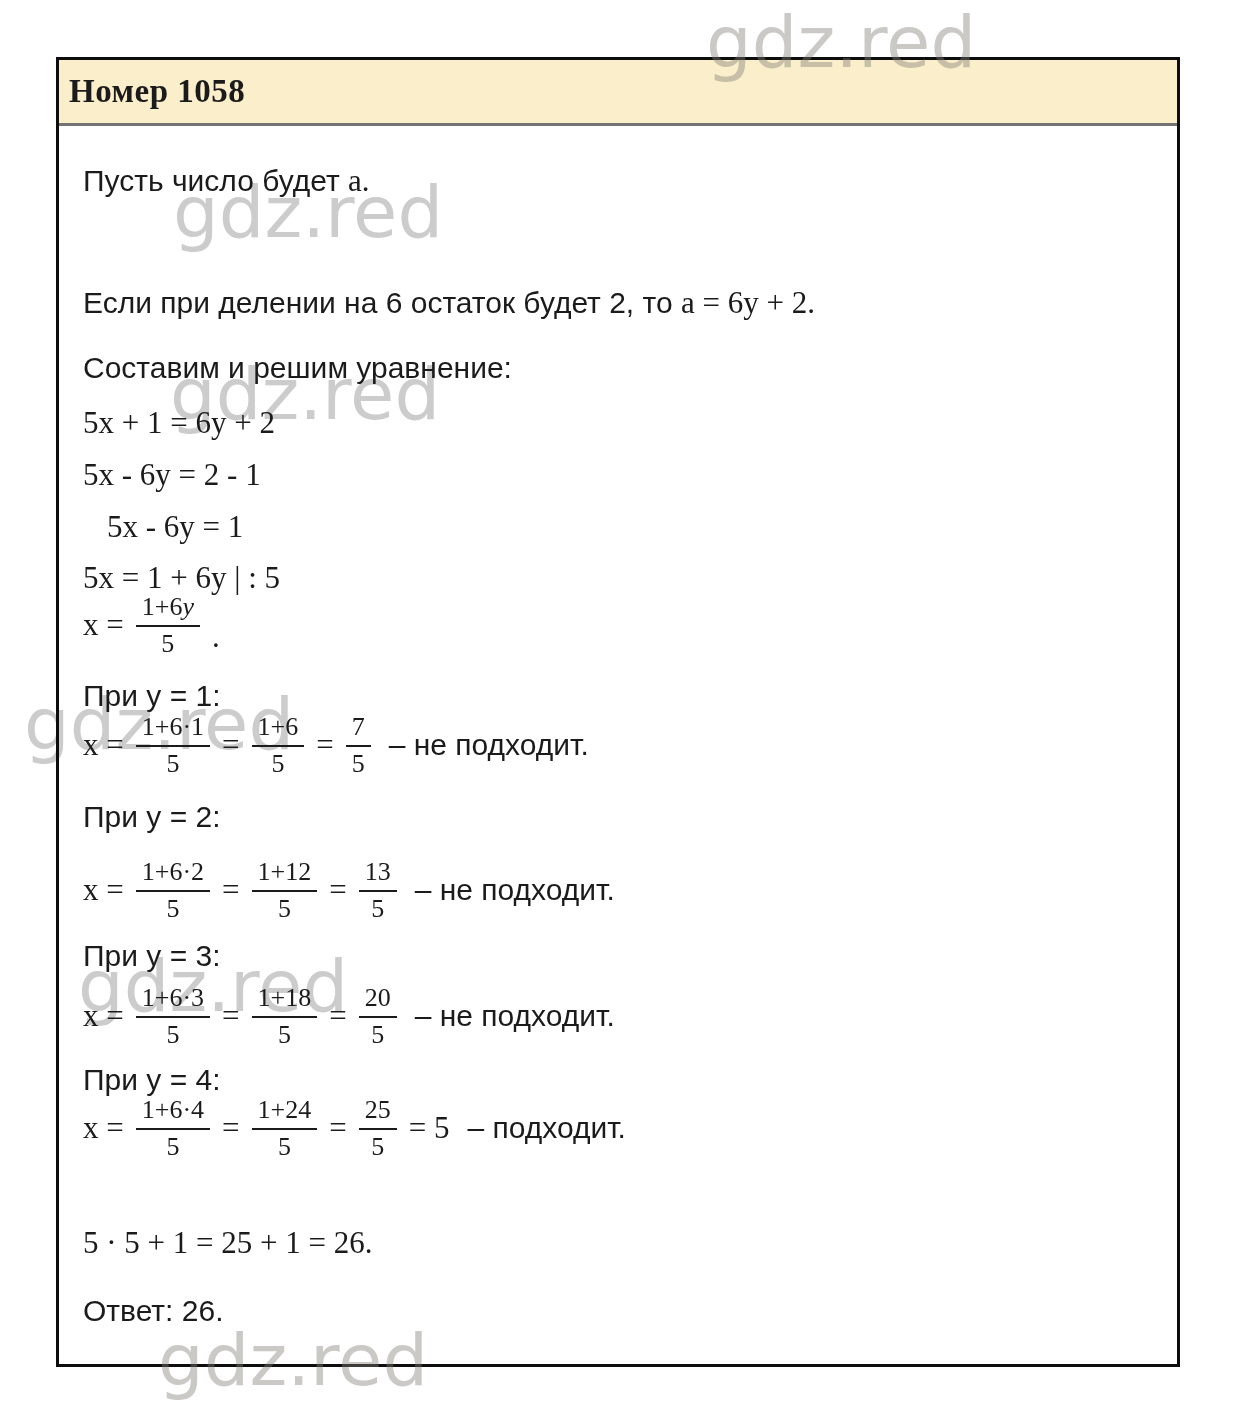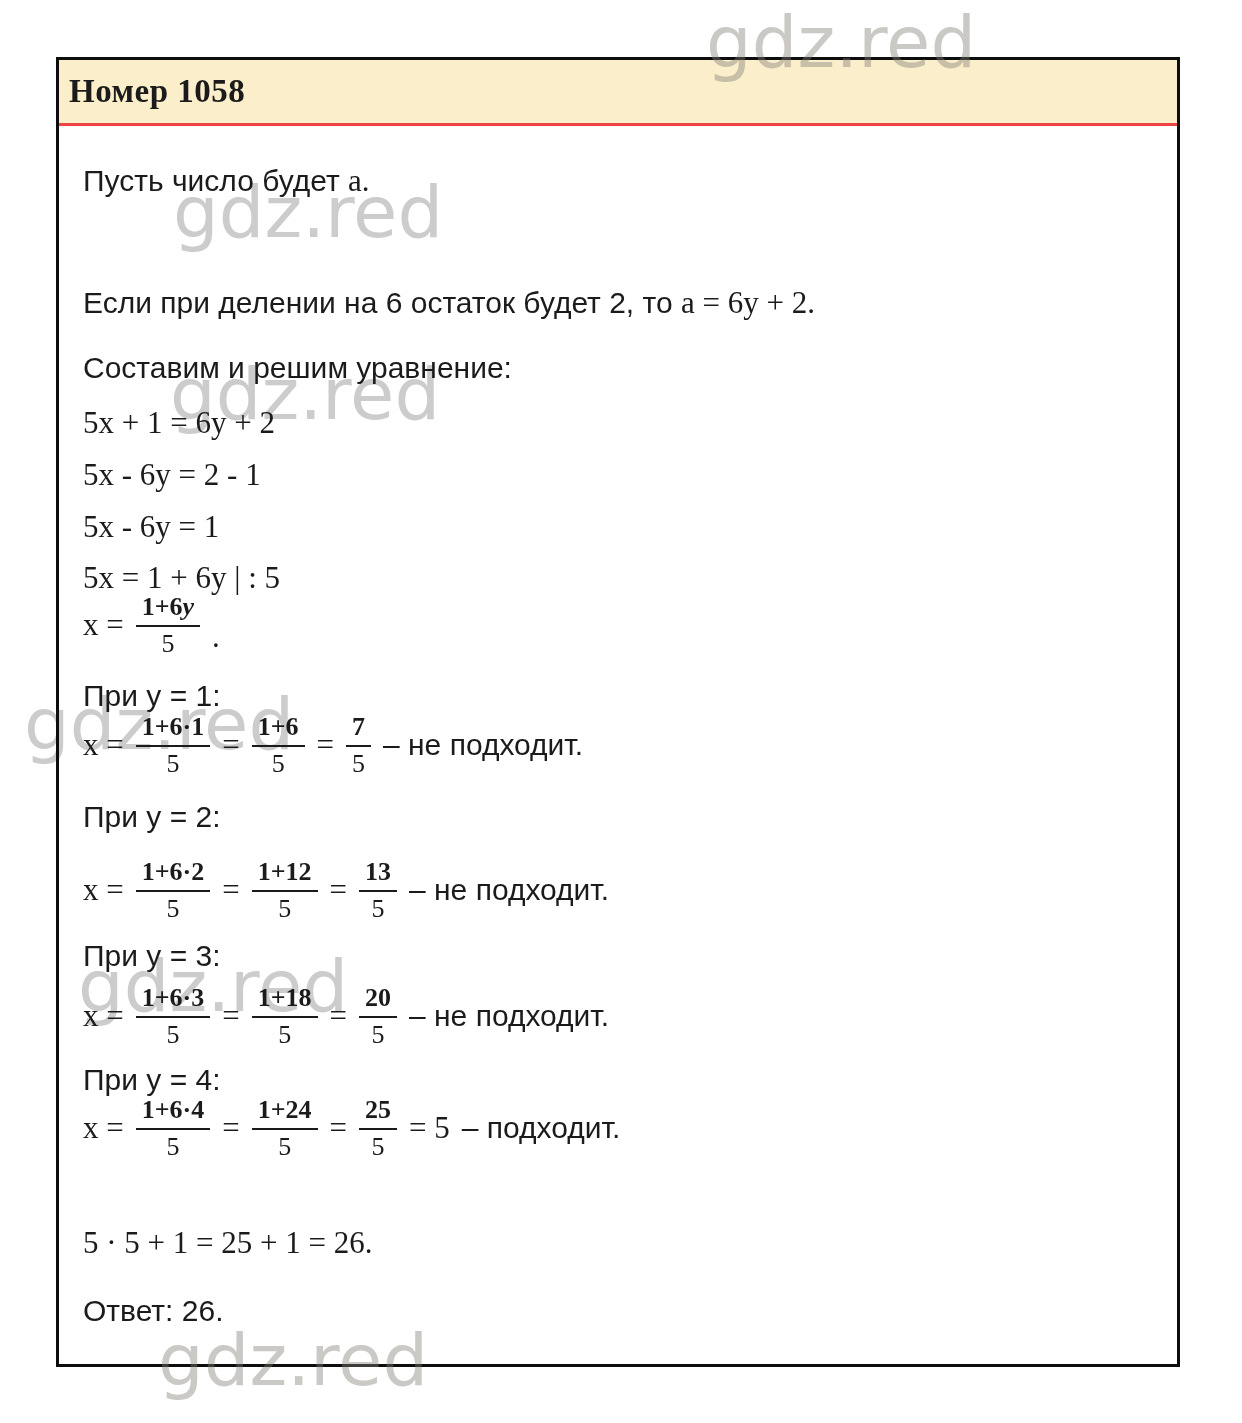--- a/index.html
+++ b/index.html
@@ -33,21 +33,21 @@
     position:absolute;
     left:56px; top:57px;
     width:1124px; height:1310px;
     border:3px solid #0d0d0d;
     background:transparent;
     z-index:2;
   }
   .card-header {
     height:66px;
     background:#fbeecb;
-    border-bottom:3px solid #ef4444;
+    border-bottom:3px solid #737373;
     display:flex;
     align-items:center;
     padding-left:10px;
   }
   .card-title {
     font-family:"Liberation Serif", serif;
     font-weight:700;
     font-size:33px;
     letter-spacing:0.5px;
   }
@@ -76,28 +76,27 @@
     display:inline-block;
     text-align:center;
     font-family:"Liberation Serif", serif;
     font-size:26px;
     line-height:1.12;
   }
   .frac .num {
     display:block;
     border-bottom:2px solid #1b1b1b;
     padding:0 6px 3px;
-    font-weight:bold;
   }
   .frac .den { display:block; padding-top:2px; }
   .frac i { font-style:italic; }
   .verdict {
     font-family:"Liberation Sans", sans-serif;
     font-size:30px;
-    margin-left:0;
+    margin-left:6px;
     text-align:center;
   }
   .tail { align-self:flex-end; padding-bottom:10px; }
 </style>
 </head>
 <body>
 
 <div class="watermark overlay" style="left:706px; top:6px;">gdz.red</div>
 <div class="watermark" style="left:173px; top:176px;">gdz.red</div>
 <div class="watermark" style="left:170px; top:358px;">gdz.red</div>
@@ -117,21 +116,21 @@
 
 
   <div class="line" style="top:225px;text-align:right;">
     <span>Если при делении на 6 остаток будет 2, то </span><span class="m">a = 6y + 2.</span>
   </div>
 
   <div class="line" style="top:290px;">Составим и решим уравнение:</div>
 
   <div class="line serifline" style="top:345px;">5x + 1 = 6y + 2</div>
   <div class="line serifline" style="top:397px;">5x - 6y = 2 - 1</div>
-  <div class="line serifline" style="top:449px;">5x - 6y = 1</div>
+  <div class="line serifline" style="top:449px;margin-left:24px;">5x - 6y = 1</div>
   <div class="line serifline" style="top:500px;">5x = 1 + 6y | : 5</div>
 
   <div class="line mathline" style="top:525px;">
     <span class="m">x =</span>
     <span class="frac">
       <span class="num"><span>1+6</span><i>y</i></span>
       <span class="den">5</span>
     </span>
     <span class="m tail">.</span>
   </div>

